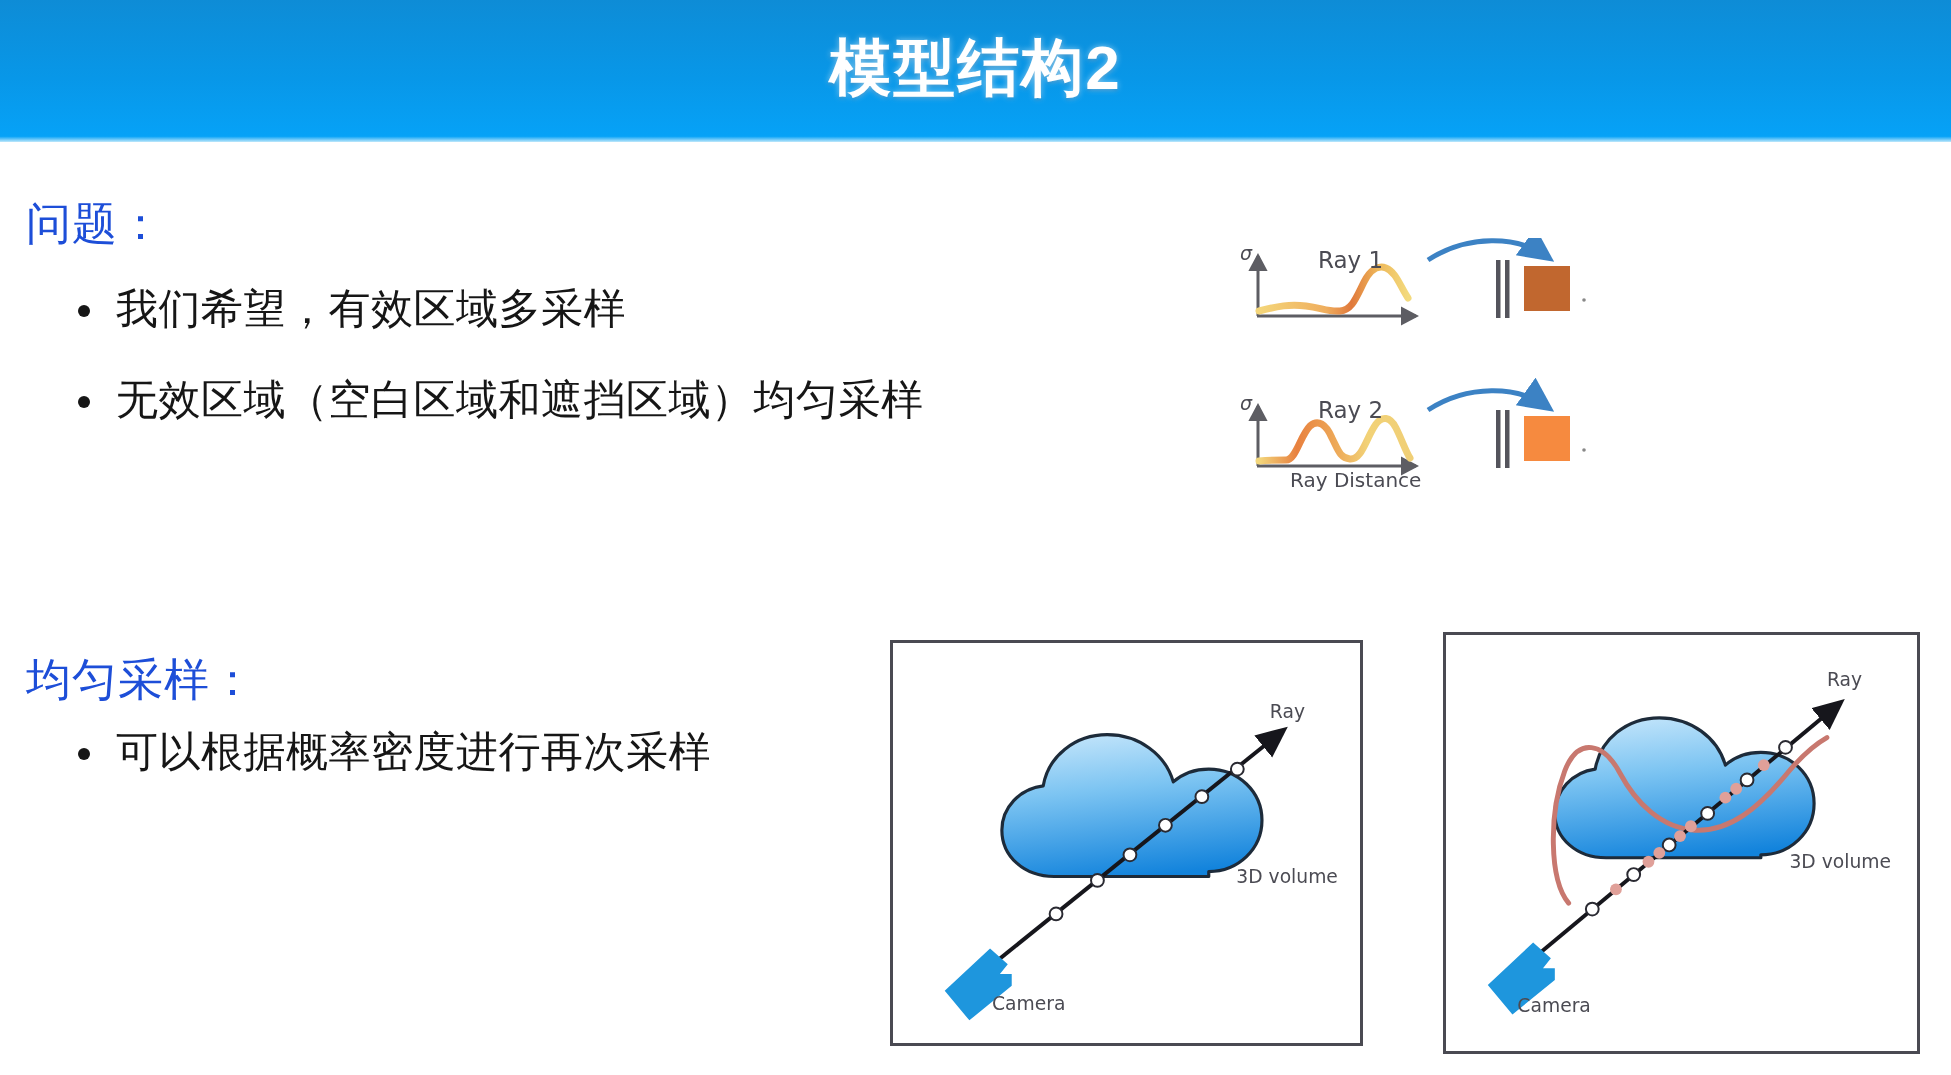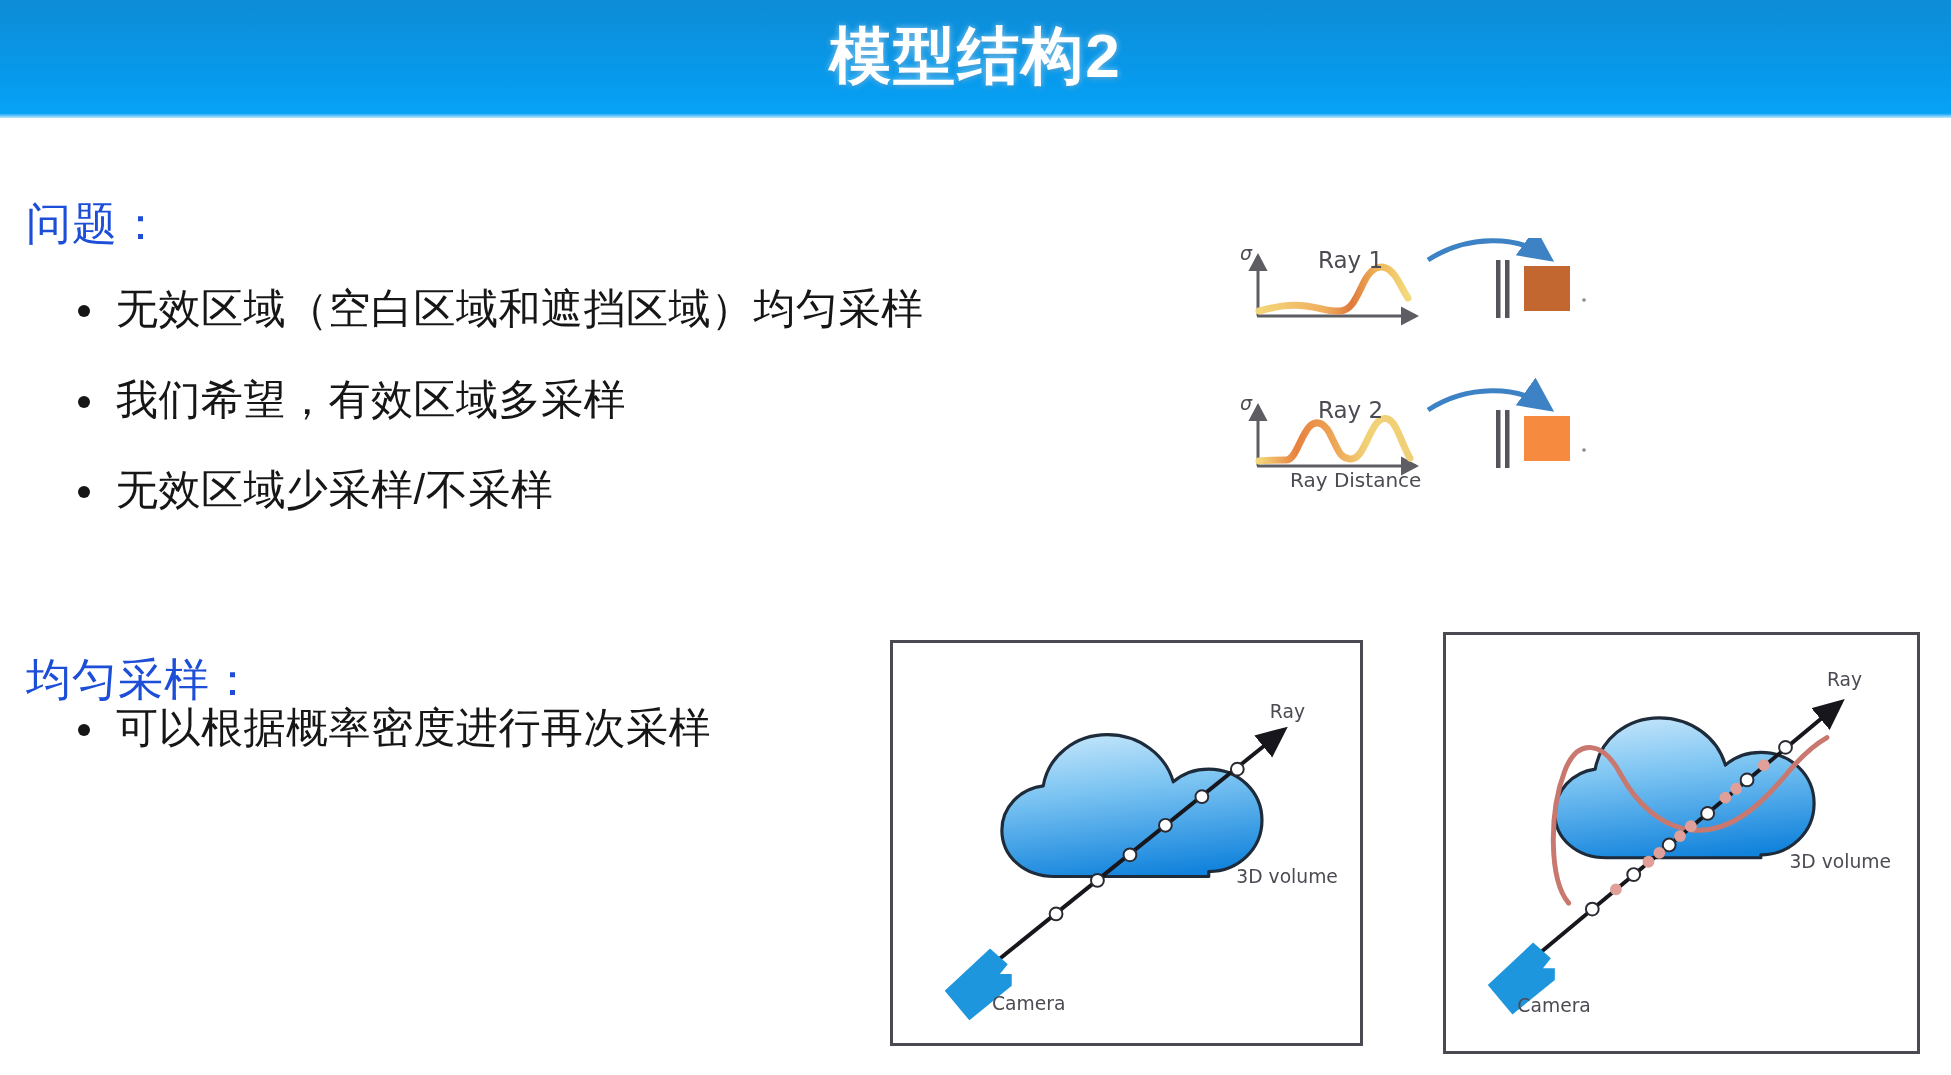--- a/index.html
+++ b/index.html
@@ -6,21 +6,21 @@
   html, body {
     width: 1951px; height: 1075px;
     background: #ffffff;
     font-family: "Liberation Sans", "DejaVu Sans", sans-serif;
     overflow: hidden;
   }
   .slide { position: relative; width: 1951px; height: 1075px; background: #fff; }
 
   
   .banner {
-    position: absolute; left: 0; top: 0; width: 1951px; height: 118px;
+    position: absolute; left: 0; top: 0; width: 1951px; height: 142px;
     background: linear-gradient(180deg, #0e8cd6 0%, #0897e8 55%, #06a2f7 96%, #bfe8fb 100%);
     display: flex; align-items: center; justify-content: center;
   }
   .banner-title {
     color: #ffffff;
     font-size: 62px;
     font-weight: bold;
     letter-spacing: 2px;
     line-height: 1;
     margin-top: -6px;
@@ -35,21 +35,21 @@
     font-size: 45px;
     color: #1d4ed8;
     letter-spacing: 1px;
     white-space: nowrap;
   }
   .section-head.q { left: 26px; top: 76px; }
   .section-head.s { left: 26px; top: 532px; }
 
   .bullet-list { position: absolute; left: 78px; }
   .bullet-list.problems { top: 165px; }
-  .bullet-list.solutions { top: 584px; }
+  .bullet-list.solutions { top: 608px; }
 
   .bullet {
     display: flex; align-items: flex-start;
     margin-bottom: 38px;
     white-space: nowrap;
   }
   .bullet-dot {
     width: 12px; height: 12px; border-radius: 50%;
     background: #161616;
     margin-top: 22px; margin-right: 26px;
@@ -84,31 +84,27 @@
 
   <div class="banner">
     <div class="banner-title">模型结构2</div>
   </div>
 
   <div class="text-col">
 
     <div class="section-head q">问题：</div>
 
     <div class="bullet-list problems">
-      <div class="bullet">
-        <span class="bullet-dot"></span>
-        <span class="bullet-text">无效区域（空白区域和遮挡区域）均匀采样</span>
-      </div>
       <div class="bullet">
         <span class="bullet-dot"></span>
         <span class="bullet-text">我们希望，有效区域多采样</span>
       </div>
       <div class="bullet">
         <span class="bullet-dot"></span>
-        <span class="bullet-text">无效区域少采样/不采样</span>
+        <span class="bullet-text">无效区域（空白区域和遮挡区域）均匀采样</span>
       </div>
     </div>
 
     <div class="section-head s">均匀采样：</div>
 
     <div class="bullet-list solutions">
       <div class="bullet">
         <span class="bullet-dot"></span>
         <span class="bullet-text">可以根据概率密度进行再次采样</span>
       </div>

